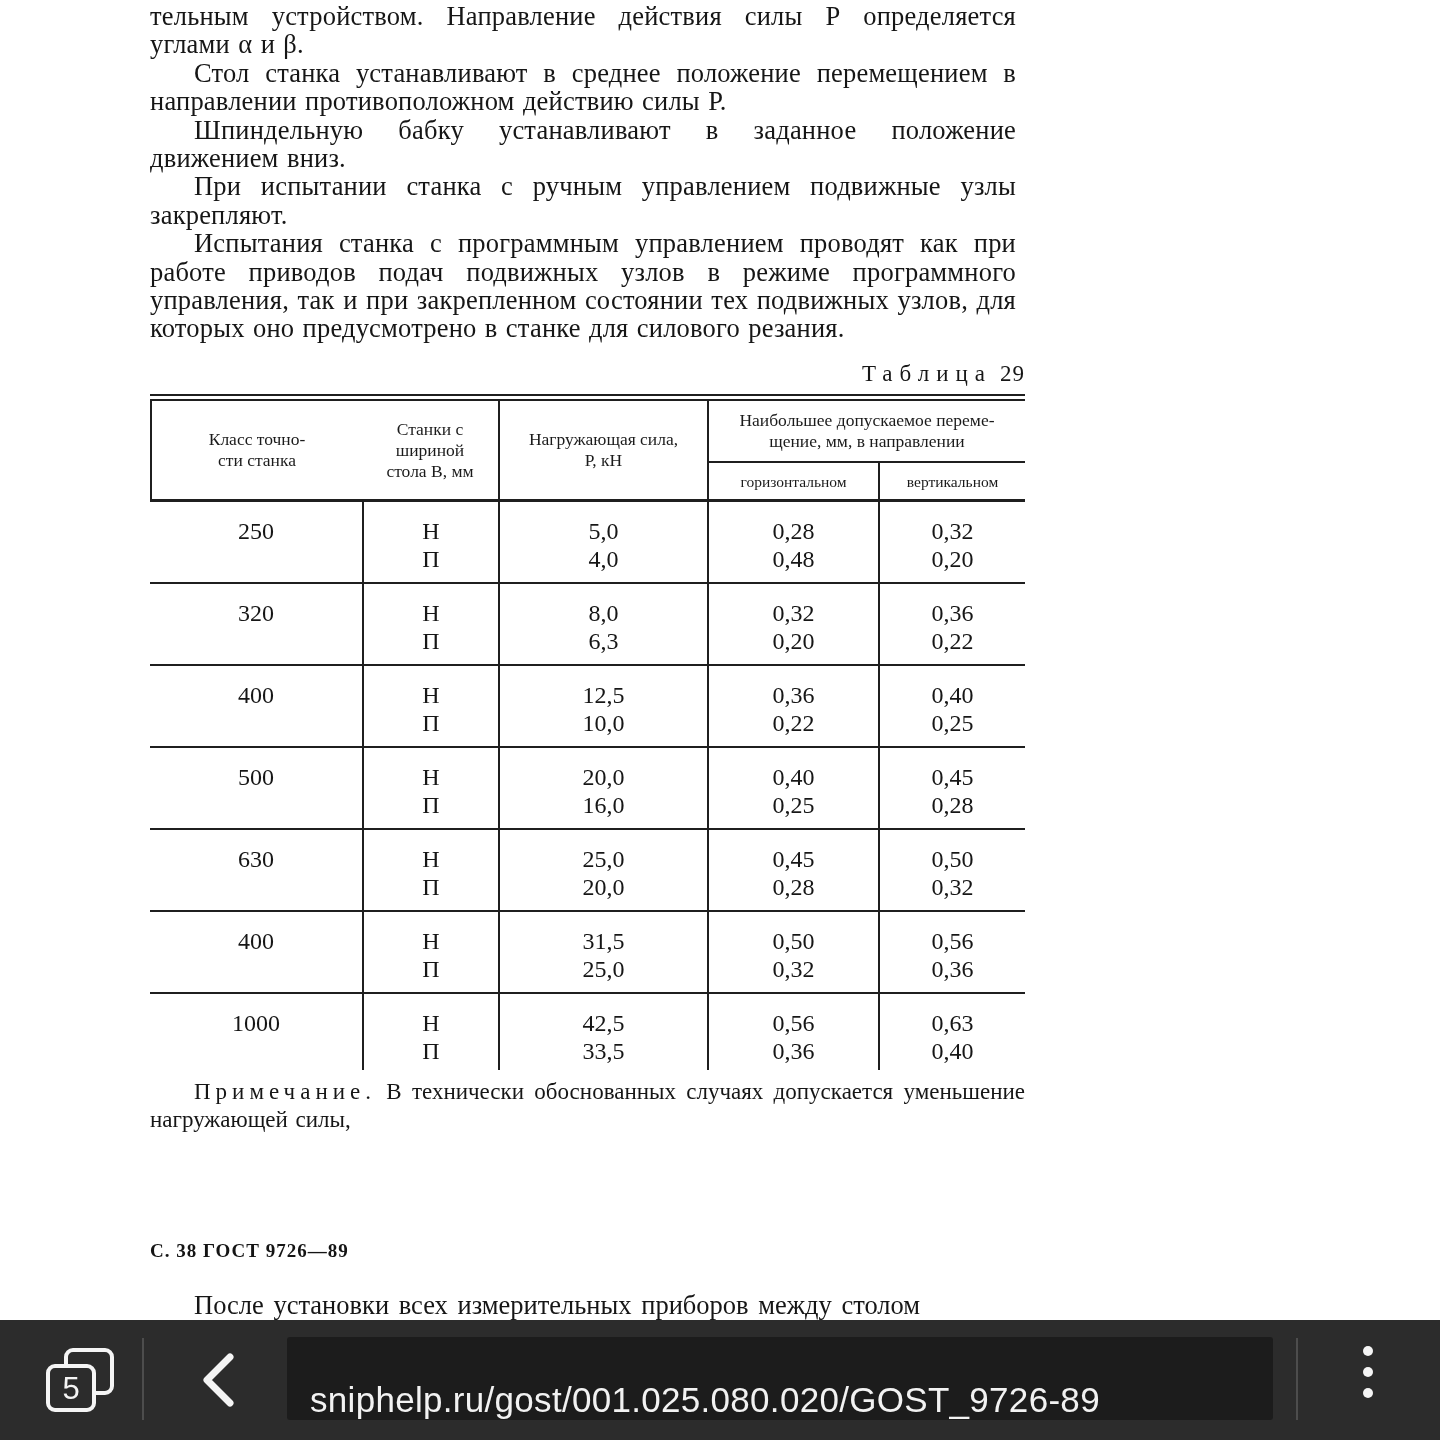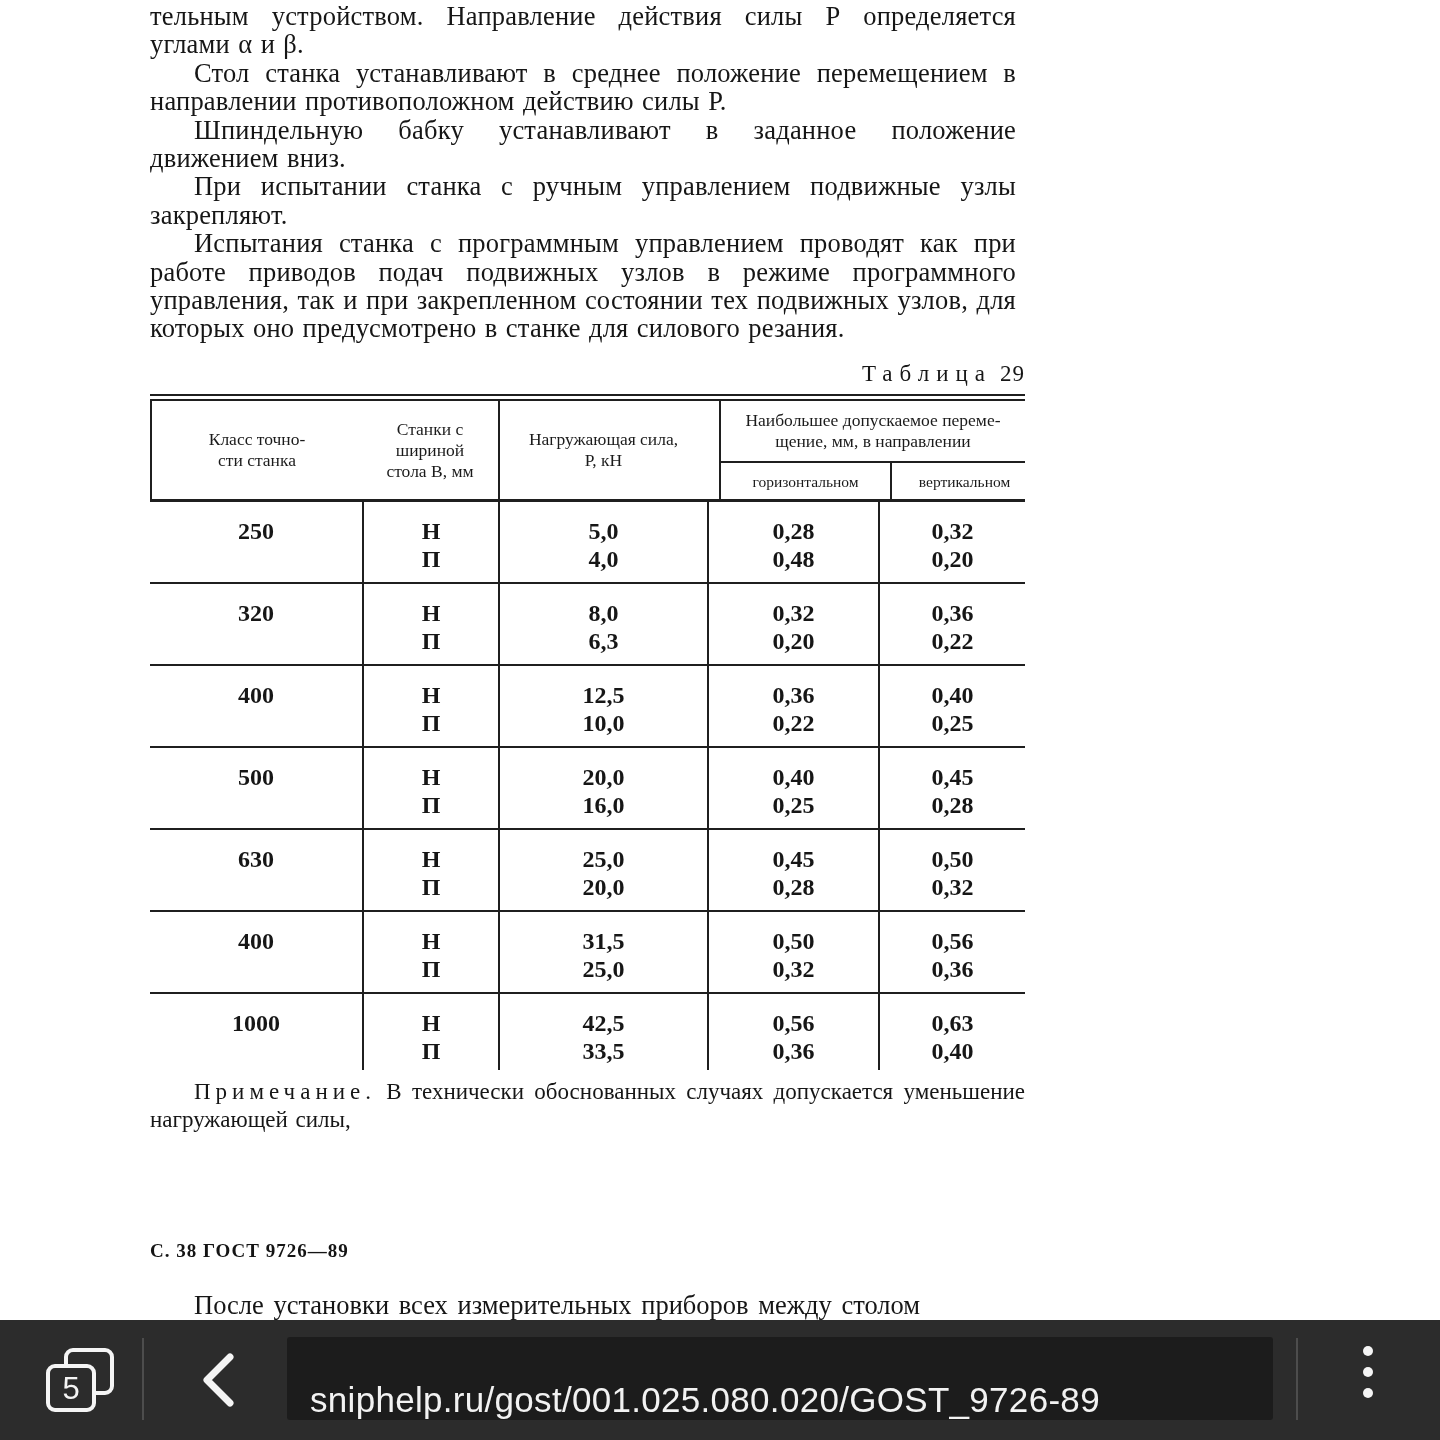--- a/index.html
+++ b/index.html
@@ -36,34 +36,34 @@
   .tbl-topline{height:7px;border-top:2px solid var(--ink);border-bottom:2px solid var(--ink);}
   .thead{
     display:grid;grid-template-columns:212px 136px 209px 318px;
     height:101px;border-bottom:3px solid var(--ink);
   }
   .th{
     display:flex;flex-direction:column;justify-content:center;align-items:center;
     text-align:center;font-size:17.5px;line-height:21px;color:#1b1b1b;
   }
   .th.h2,.th.h3,.th.hspan{border-left:2px solid var(--ink);}
-  .th.hspan{justify-content:flex-start;padding:0;margin-left:12px;}
+  .th.hspan{justify-content:flex-start;padding:0;}
   .span-title{
     height:62px;width:100%;display:flex;flex-direction:column;
     justify-content:center;align-items:center;border-bottom:2px solid var(--ink);
   }
   .span-subs{display:grid;grid-template-columns:169px 147px;width:100%;flex:1;}
   .span-subs .sub{
     display:flex;align-items:center;justify-content:center;font-size:15.5px;
   }
   .span-subs .sub + .sub{border-left:2px solid var(--ink);}
 
   .tbody .trow{
     display:grid;grid-template-columns:212px 136px 209px 171px 147px;
-    height:82px;border-bottom:2px solid var(--ink);font-weight:bold;
+    height:82px;border-bottom:2px solid var(--ink);
   }
   .tbody .trow:last-child{height:76px;border-bottom:none;}
   .td{
     display:flex;flex-direction:column;align-items:center;
     padding-top:16px;font-size:24px;line-height:27.5px;color:#161616;
   }
   .td.c2,.td.c3,.td.c4,.td.c5{border-left:2px solid var(--ink);}
 
   .note{
     margin-top:8px;font-size:23px;line-height:27.5px;text-align:justify;

